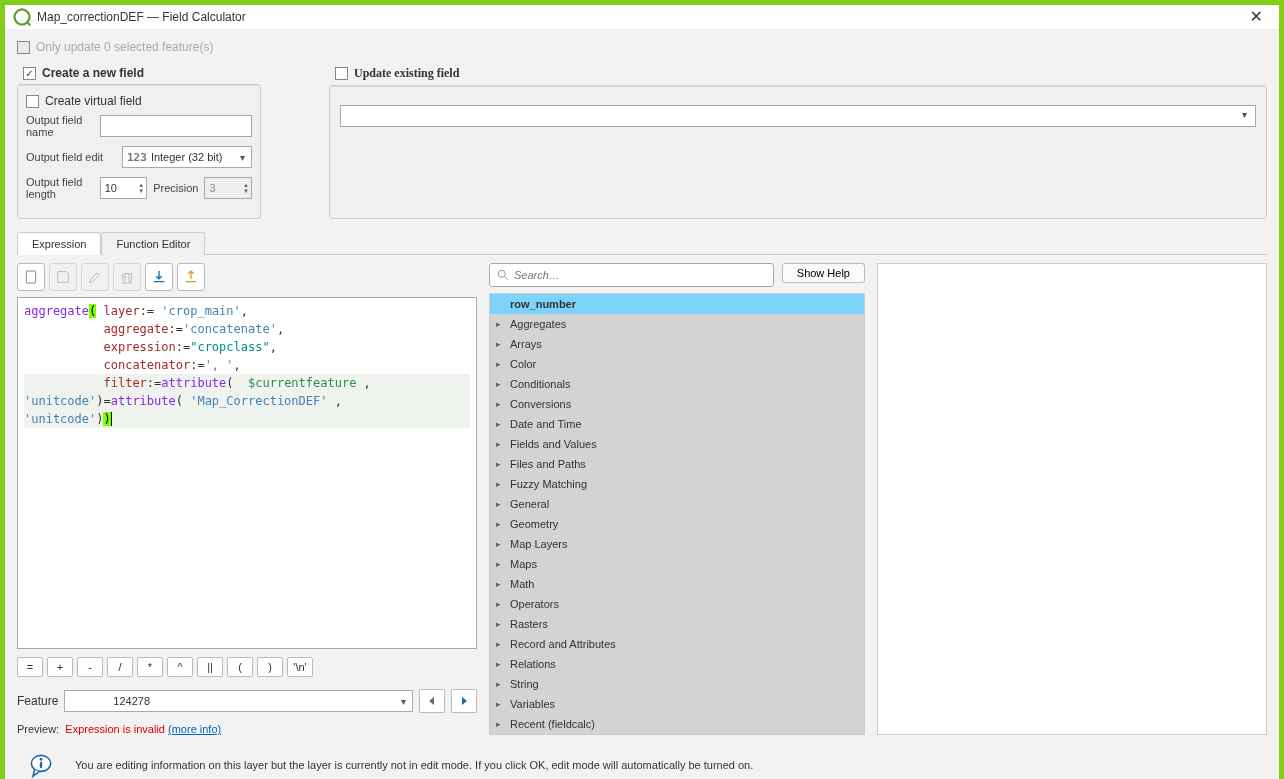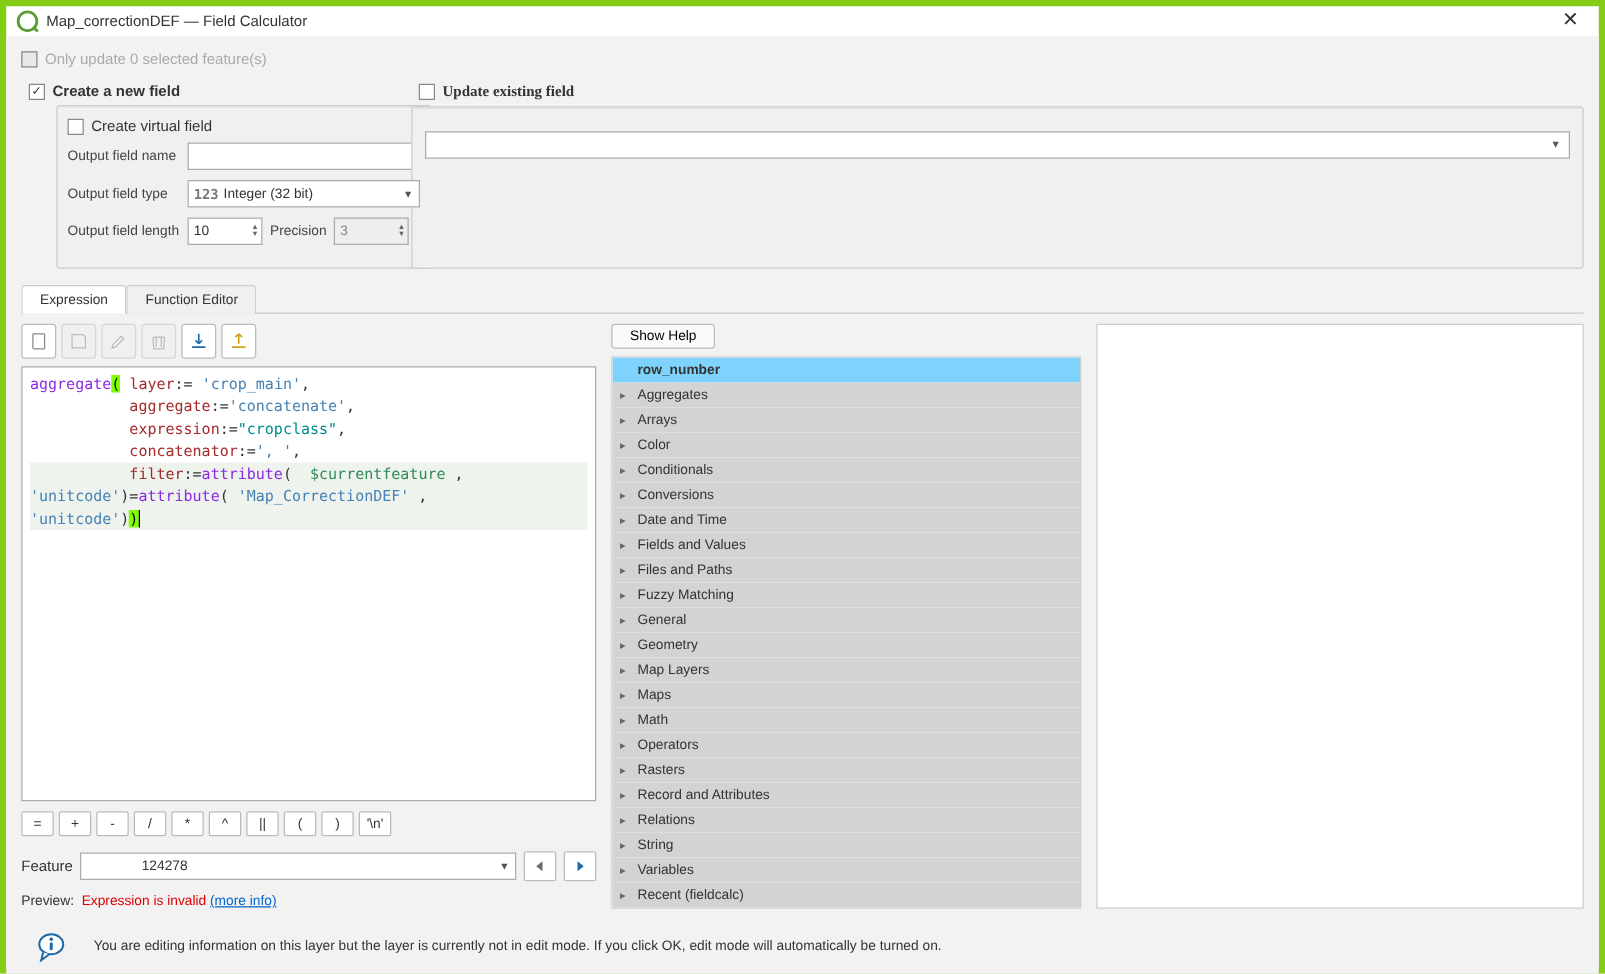--- a/index.html
+++ b/index.html
@@ -9,21 +9,21 @@
 .titlebar .logo { width: 18px; height: 18px; margin-right: 6px; }
 .titlebar .title { font-size: 12px; }
 .titlebar .close { margin-left: auto; font-size: 16px; line-height: 1; cursor: pointer; padding: 4px 8px; }
 .body { flex: 1; background: #f2f2f2; padding: 10px 12px 8px 12px; display: flex; flex-direction: column; }
 .checkbox-row { display: flex; align-items: center; margin-bottom: 6px; gap: 6px; }
 .fake-check { width: 13px; height: 13px; border: 1px solid #888; background: #fff; display: inline-flex; align-items: center; justify-content: center; font-size: 10px; color: #333; }
 .fake-check.disabled { background: #e8e8e8; }
 .checkbox-row.disabled { color: #aaa; }
 .top-columns { display: flex; gap: 12px; margin-top: 2px; }
 .top-left, .top-right { border: 1px solid #ccc; background: #f0f0f0; border-radius: 3px; }
-.top-left { width: 300px; margin-left: 28px; }
+.top-left { width: 244px; }
 .top-right { flex: 1; }
 .col-header { display: flex; align-items: center; padding: 4px 6px; gap: 6px; font-weight: bold; }
 .col-header .fake-check { font-weight: normal; }
 .col-body { padding: 8px 8px 10px 8px; border-top: 1px solid #ddd; }
 .form-row { display: flex; align-items: center; margin-bottom: 8px; gap: 6px; }
 .form-row label { width: 90px; font-size: 11px; color: #444; }
 .text-input { height: 22px; border: 1px solid #aaa; background: #fff; padding: 0 4px; font-size: 11px; }
 .select { height: 22px; border: 1px solid #aaa; background: #fff; display: flex; align-items: center; padding: 0 4px; font-size: 11px; position: relative; flex: 1; }
 .select::after { content: "▾"; position: absolute; right: 6px; font-size: 10px; color: #555; }
 .badge123 { font-family: monospace; font-weight: bold; color: #777; margin-right: 4px; }
@@ -105,21 +105,21 @@
           <div class="col-body">
             <div class="checkbox-row">
               <span class="fake-check"></span>
               <span>Create virtual field</span>
             </div>
             <div class="form-row">
               <label>Output field name</label>
               <input class="text-input" style="flex: 1 1 0%;" value="">
             </div>
             <div class="form-row">
-              <label>Output field type</label>
+              <label>Output field edit</label>
               <div class="select">
                 <span class="badge123">123</span>
                 <span>Integer (32 bit)</span>
               </div>
             </div>
             <div class="form-row">
               <label>Output field length</label>
               <div class="spinner">
                 <span>10</span>
                 <span class="arrows">
@@ -234,20 +234,27 @@
 
         <div class="preview-row">
           <span>Preview:</span>&nbsp;
           <span class="err">Expression is invalid</span>
           <span class="link">(more info)</span>
         </div>
       </div>
 
       <div class="editor-mid">
         <div class="mid-top">
+          <div class="search-box">
+            <svg viewBox="0 0 24 24">
+                <circle cx="10" cy="10" r="6" stroke-width="1.5"></circle>
+                <path d="M15 15l5 5" stroke-width="1.5"></path>
+              </svg>
+            <input placeholder="Search…" style="">
+          </div>
           <button class="help-btn">Show Help</button>
         </div>
         <div class="func-list" id="func-list">
             <div class="func-item header">row_number</div>
             <div class="func-item cat">
               <span class="exp">▸</span>
               <span>Aggregates</span>
             </div>
             <div class="func-item cat">
               <span class="exp">▸</span>

